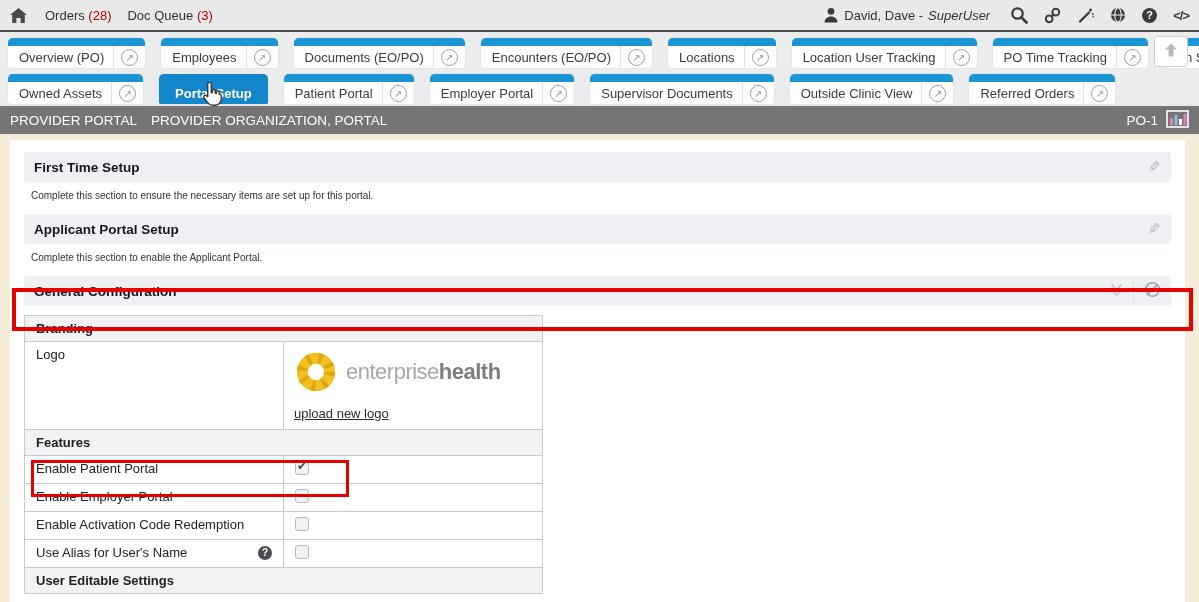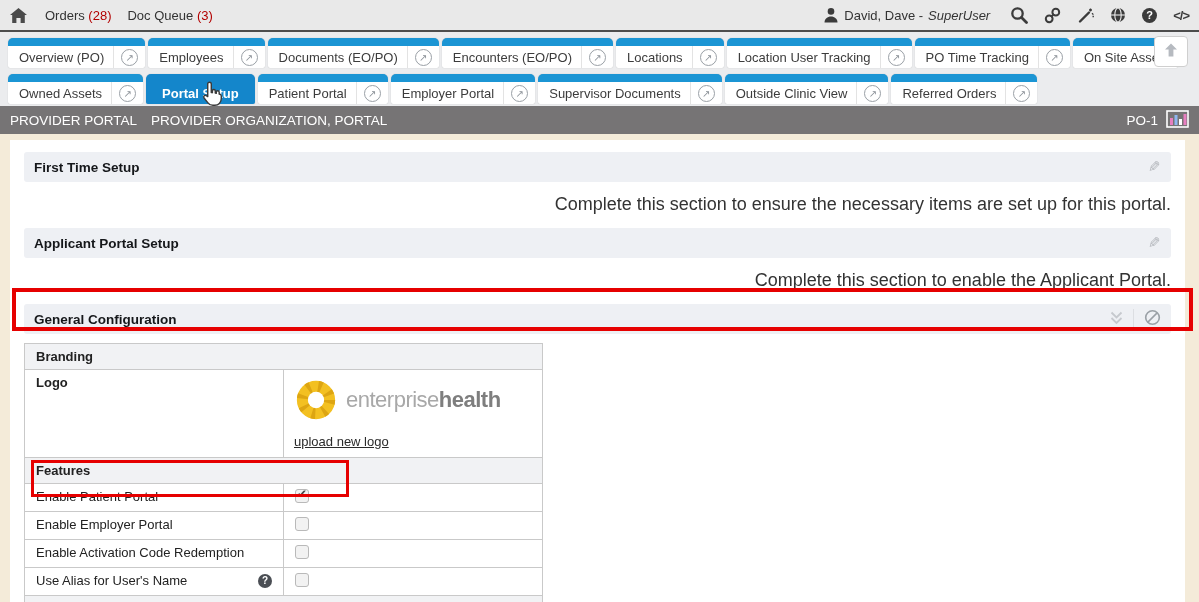--- a/index.html
+++ b/index.html
@@ -15,21 +15,21 @@
   .topbar-right { margin-left:auto; display:flex; align-items:center; gap:16px; }
   .user-chip { display:flex; align-items:center; gap:5px; margin-right:4px; }
   .user-role { font-style:italic; }
   .tb-icon { display:flex; align-items:center; justify-content:center; cursor:pointer; }
   .help-badge { width:15px; height:15px; border-radius:50%; background:#3b3b3b; color:#fff;
                 font-size:11px; font-weight:bold; display:flex; align-items:center; justify-content:center; }
   .code-icon { font-weight:bold; font-size:13px; color:#3b3b3b; letter-spacing:-1px; }
 
   
   .tabs-area { background:#ebecee; padding:6px 8px 4px 8px; height:74px; position:relative; }
-  .tab-row { display:flex; gap:3px; margin-bottom:6px; }
+  .tab-row { display:flex; gap:16px; margin-bottom:6px; }
   .tab { display:inline-flex; align-items:stretch; background:#fff; border-radius:5px 5px 2px 2px;
          border-top:8px solid #1b95d4; height:30px; cursor:pointer; box-shadow:0 0 1px rgba(0,0,0,.25); }
   .tab-label { padding:3px 9px 3px 11px; font-size:13px; color:#3c3c3c; white-space:nowrap; display:flex; align-items:center; }
   .tab-popout { border-left:1px solid #e3e3e3; padding:0 7px; display:flex; align-items:center; }
   .popout-circle { width:17px; height:17px; border-radius:50%; border:1px solid #9aa0a6; color:#8a9097;
                    font-size:10px; display:flex; align-items:center; justify-content:center; }
   .tab.active { background:#1486cb; border-top-color:#1486cb; }
   .tab.active .tab-label { color:#fff; font-weight:bold; padding:0 16px; }
   .scroll-top-btn { position:absolute; right:11px; top:4px; width:34px; height:31px; background:#fff;
                     border:1px solid #cfcfcf; border-radius:4px; display:flex; align-items:center;
@@ -45,21 +45,21 @@
   
   .content { position:relative; height:472px; background:#f4ebd9; }
   .panel { position:absolute; left:10px; right:14px; top:6px; bottom:0; background:#fff; padding:12px 14px; }
 
   .section-header { background:#eef0f4; border-radius:3px; height:30px; display:flex; align-items:center;
                     padding:0 10px; margin-bottom:8px; }
   .section-title { font-size:13.5px; font-weight:bold; color:#15171a; }
   .section-tools { margin-left:auto; display:flex; align-items:center; gap:10px; }
   .pencil { color:#b3b6bb; font-size:15px; transform:scaleX(-1); cursor:pointer; }
   .tool-divider { width:1px; height:20px; background:#dcdee2; }
-  .section-desc { font-size:18px; color:#333; margin:12px 0 13px 7px;text-align:right; }
+  .section-desc { font-size:10px; color:#333; margin:4px 0 13px 7px; }
 
   
   table.config { border-collapse:collapse; width:519px; table-layout:fixed; margin-top:9px; }
   table.config td { border:1px solid #c9c9c9; font-size:13px; color:#222; padding:5px 11px; vertical-align:top; }
   td.group-header { background:#f1f2f4; font-weight:bold; color:#15171a; padding:5px 8px; }
   td.label-cell { width:266px; }
   .label-flex { display:flex; align-items:center; }
   .label-flex .spacer { flex:1; }
   .feature-row td { padding-top:7px; padding-bottom:7px; }
   .checkbox { display:inline-block; width:14px; height:14px; border:1px solid #b9b9b9; border-radius:3px;
@@ -294,21 +294,21 @@
         </span>
       </span>
     </div>
 
     <table class="config">
       <tbody>
           <tr>
         <td class="group-header" colspan="2">Branding</td>
       </tr>
       <tr>
-        <td class="label-cell" style="height:80px;font-weight:bold;">Logo</td>
+        <td class="label-cell" style="height:80px;">Logo</td>
         <td class="logo-cell">
           <div class="brand-row">
             <svg width="44" height="44" viewBox="0 0 46 46">
               <circle cx="23" cy="23" r="14" fill="none" stroke="#f3c021" stroke-width="12"></circle>
               <circle cx="23" cy="23" r="14" fill="none" stroke="#dda512" stroke-width="12" stroke-dasharray="3.5 7.8"></circle>
               <circle cx="23" cy="23" r="8.5" fill="#fff"></circle>
             </svg>
             <span><span class="brand-light">enterprise</span><span class="brand-bold">health</span></span>
           </div>
           <a class="upload-link">upload new logo</a>

